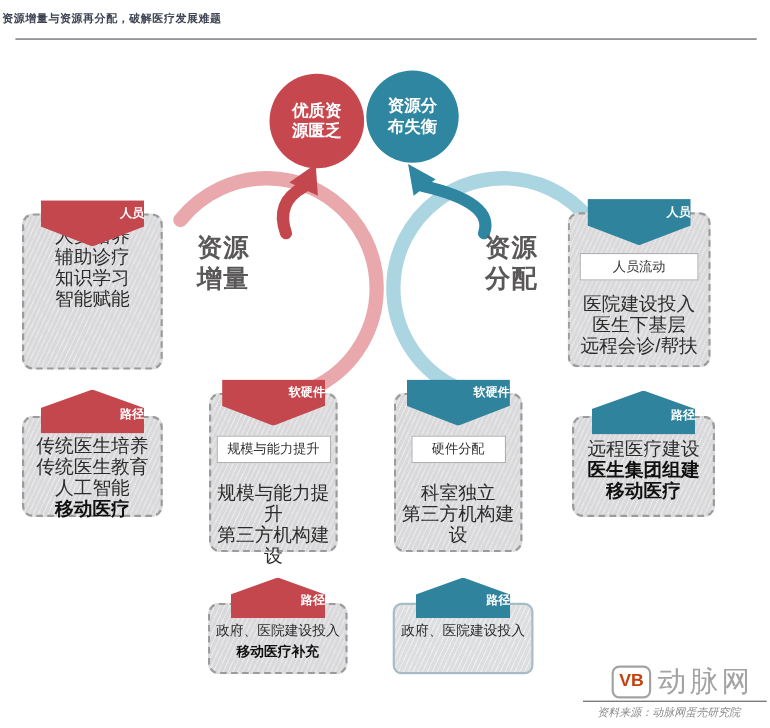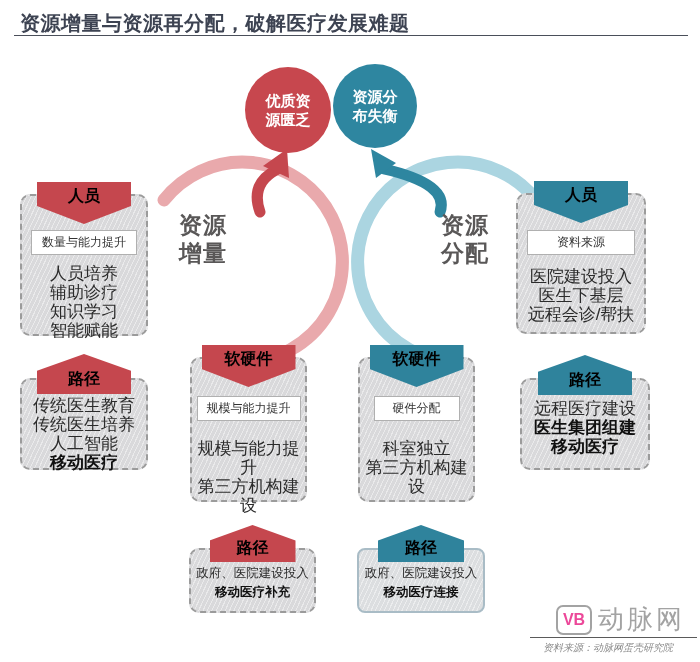--- a/index.html
+++ b/index.html
@@ -1,20 +1,20 @@
 <!DOCTYPE html>
 <html><head>
 <meta charset="utf-8">
 <style>
   html,body{margin:0;padding:0;background:#fff;}
   .stage{position:relative;width:700px;height:662px;background:#ffffff;overflow:hidden;
          font-family:"Liberation Sans",sans-serif;}
 
   
-  .page-title{position:absolute;left:20px;top:10px;font-size:20px;font-weight:bold;
+  .page-title{position:absolute;left:2px;top:10px;font-size:10px;font-weight:bold;
               color:#3d4352;letter-spacing:0.5px;}
   .title-rule{position:absolute;left:14px;top:35px;width:674px;height:0;
               border-top:1.5px solid #4a4f5a;}
 
   
   .circle{position:absolute;border-radius:50%;color:#fff;font-weight:bold;font-size:15px;
           line-height:19px;text-align:center;display:flex;flex-direction:column;
           justify-content:center;z-index:5;}
   .circle.red{left:245px;top:67px;width:86px;height:86px;background:#c7474e;}
   .circle.teal{left:333px;top:64px;width:84px;height:84px;background:#2e86a0;}
@@ -28,22 +28,22 @@
   
   .arrows{position:absolute;left:0;top:0;z-index:1;}
 
   
   .box{position:absolute;background:#d9d9db;border:2px dashed #9b9b9b;border-radius:10px;
        z-index:3;box-sizing:border-box;
        background-image:repeating-linear-gradient(115deg,rgba(255,255,255,0.45) 0px,
          rgba(255,255,255,0.45) 1px,transparent 1px,transparent 4px);}
   .box.solid{border:2px solid #a9bcc6;background-color:#dcdee0;border-radius:8px;}
 
-  .banner{position:absolute;left:50%;transform:translateX(-50%);color:#000000;
-          font-weight:bold;font-size:16px;text-align:center;z-index:6;box-sizing:border-box;}
+  .banner{position:absolute;left:50%;transform:translateX(-50%);color:#ffffff;
+          font-weight:bold;font-size:11px;text-align:right;z-index:6;box-sizing:border-box;}
   .banner.shield{width:94px;height:42px;padding-top:4px;
           clip-path:polygon(0 0,100% 0,100% 57%,50% 100%,0 57%);}
   .banner.house{width:94px;height:40px;padding-top:15px;
           clip-path:polygon(50% 0,100% 42%,100% 100%,0 100%,0 42%);}
   .banner.house.small{width:86px;height:37px;padding-top:13px;}
   .banner.red-bg{background:#c5474e;}
   .banner.teal-bg{background:#2f839c;}
 
   .strip{background:#fff;border:1px solid #b0b0b0;text-align:center;font-size:12px;
          color:#333;padding:3px 0;margin:0 auto;}
@@ -84,21 +84,21 @@
   .b-right-personnel .strip{margin-top:35px;width:106px;}
   .b-right-personnel .items{margin-top:12px;}
 
   .b-right-path-top{left:520px;top:378px;width:130px;height:92px;}
   .b-right-path-top .banner{top:-25px;}
   .b-right-path-top .items{margin-top:19px;}
 
   
   .logo{position:absolute;left:556px;top:602px;display:flex;align-items:center;z-index:4;}
   .logo-badge{width:32px;height:26px;border:2.5px solid #a3a3a3;border-radius:7px;
-              color:#ec4899;font-weight:bold;font-size:16px;text-align:center;
+              color:#c2410c;font-weight:bold;font-size:16px;text-align:center;
               line-height:26px;margin-right:6px;}
   .logo-text{font-size:26px;font-weight:normal;color:#a3a3a3;letter-spacing:3px;}
   .footer-rule{position:absolute;left:530px;top:637px;width:167px;height:0;
                border-top:1.5px solid #5a5a5a;}
   .source{position:absolute;left:476px;top:641px;width:197px;text-align:right;
           font-size:10px;font-style:italic;color:#8a8a8a;}
 </style>
 </head>
 <body>
 
@@ -129,34 +129,33 @@
     <div>资源</div>
     <div>增量</div>
   </div>
   <div class="big-label alloc">
     <div>资源</div>
     <div>分配</div>
   </div>
 
   <div class="box b-left-personnel">
     <div class="banner shield red-bg">人员</div>
-    <div class="strip">数量与能力提升</div>
     <div class="items">
       <div>人员培养</div>
       <div>辅助诊疗</div>
       <div>知识学习</div>
       <div>智能赋能</div>
     </div>
   </div>
 
   <div class="box b-left-path-top">
     <div class="banner house red-bg">路径</div>
     <div class="items">
+      <div>传统医生培养</div>
       <div>传统医生教育</div>
-      <div>传统医生培养</div>
       <div>人工智能</div>
       <div class="bold">移动医疗</div>
     </div>
   </div>
 
   <div class="box b-left-hardware">
     <div class="banner shield red-bg">软硬件</div>
     <div class="strip">规模与能力提升</div>
     <div class="items">
       <div>规模与能力提升</div>
@@ -178,27 +177,26 @@
     <div class="items">
       <div>科室独立</div>
       <div>第三方机构建设</div>
     </div>
   </div>
 
   <div class="box solid b-right-path-bottom">
     <div class="banner house small teal-bg">路径</div>
     <div class="items small">
       <div>政府、医院建设投入</div>
-      <div class="bold">移动医疗连接</div>
     </div>
   </div>
 
   <div class="box b-right-personnel">
     <div class="banner shield teal-bg">人员</div>
-    <div class="strip">资料来源</div>
+    <div class="strip">人员流动</div>
     <div class="items">
       <div>医院建设投入</div>
       <div>医生下基层</div>
       <div>远程会诊/帮扶</div>
     </div>
   </div>
 
   <div class="box b-right-path-top">
     <div class="banner house teal-bg">路径</div>
     <div class="items">

